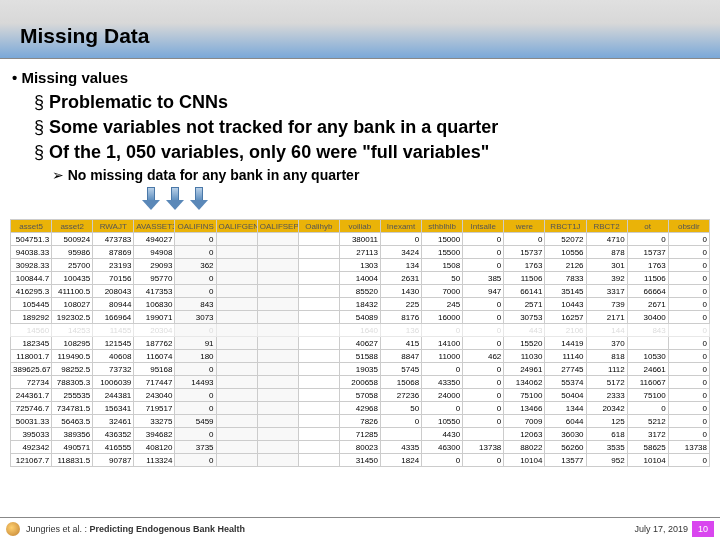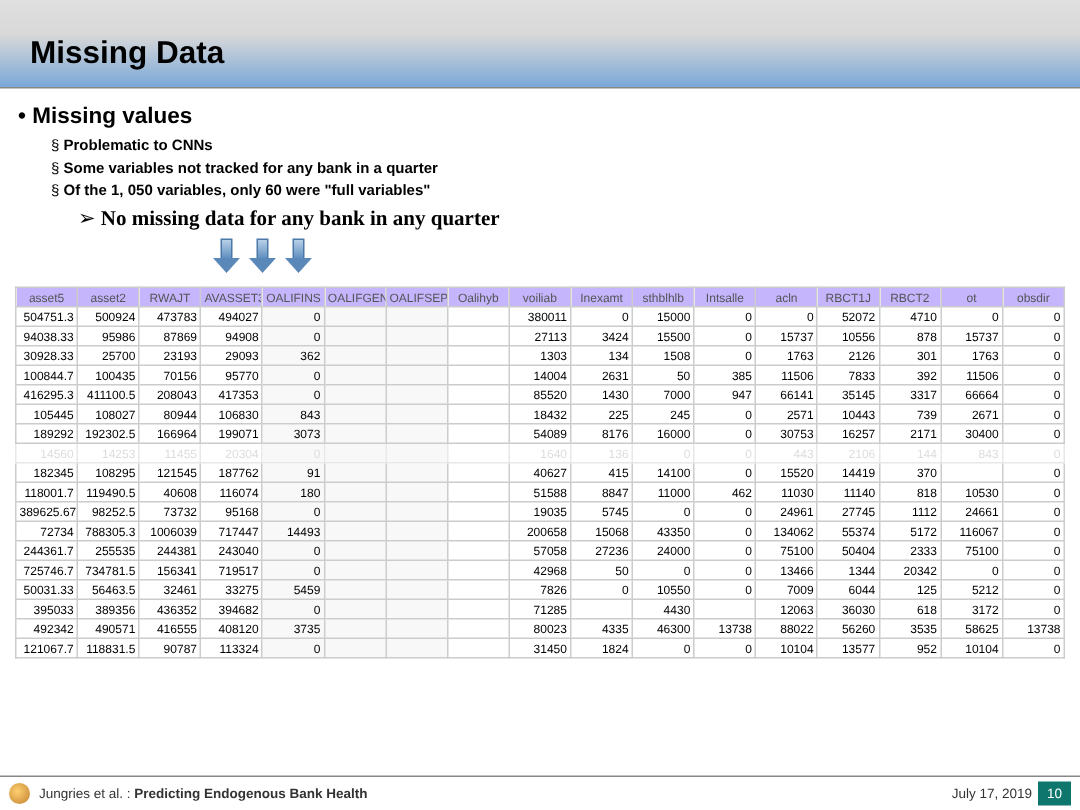--- a/index.html
+++ b/index.html
@@ -2,38 +2,38 @@
 <html><head>
 <meta charset="utf-8">
 <style>
   * { margin: 0; padding: 0; box-sizing: border-box; }
   body { width: 720px; height: 540px; font-family: Arial, sans-serif; background: #fff; position: relative; overflow: hidden; }
   .title-bar { background: linear-gradient(to bottom, #e0e0e0 0%, #d8d8d8 40%, #7aa8d8 100%); padding: 24px 20px 10px; border-bottom: 1px solid #888; }
   .title-bar h1 { font-size: 21px; font-weight: bold; color: #000; }
   .content { padding: 10px 12px 4px; }
   .bullet-main { font-size: 15px; font-weight: bold; margin-bottom: 6px; }
   .bullet-main::before { content: "• "; }
-  .bullet-sub { font-size: 10px; font-weight: bold; margin-left: 22px; margin-bottom: 4px; }
+  .bullet-sub { font-size: 18px; font-weight: bold; margin-left: 22px; margin-bottom: 4px; }
   .bullet-sub::before { content: "§ "; font-weight: normal; }
-  .bullet-arrow { font-size: 14px; font-weight: bold; margin-left: 40px; margin-bottom: 4px; font-family: Liberation Serif, serif; }
+  .bullet-arrow { font-size: 14px; font-weight: bold; margin-left: 40px; margin-bottom: 4px; }
   .bullet-arrow::before { content: "➢ "; font-weight: normal; }
   .arrows { display: flex; gap: 6px; margin-left: 130px; margin-top: 2px; margin-bottom: 4px; }
   .arrow-down { width: 18px; height: 24px; position: relative; }
   .arrow-down .stem { position: absolute; top: 0; left: 5px; width: 8px; height: 14px; background: linear-gradient(to bottom, #b8d0e8, #6090c0); border: 1px solid #4a78a8; }
   .arrow-down .head { position: absolute; top: 13px; left: 0; width: 0; height: 0; border-left: 9px solid transparent; border-right: 9px solid transparent; border-top: 10px solid #5a88b8; }
   .table-wrap { padding: 0 10px; font-size: 8px; }
   table { border-collapse: collapse; width: 100%; table-layout: fixed; }
   th, td { border: 1px solid #ccc; padding: 1px 2px; text-align: right; font-size: 8px; overflow: hidden; white-space: nowrap; height: 13px; }
-  th { background: #c4b5fd; text-align: center; font-weight: normal; color: #555; }
+  th { background: #eab308; text-align: center; font-weight: normal; color: #555; }
   .footer { position: absolute; bottom: 0; left: 0; right: 0; height: 20px; background: #fff; border-top: 1px solid #888; display: flex; align-items: center; padding: 11px 6px; font-size: 9px; margin-top: 48px; }
   .footer-icon { width: 14px; height: 14px; border-radius: 50%; background: radial-gradient(circle at 40% 40%, #ffd070, #c08030); margin-right: 6px; }
   .footer-text { flex: 1; color: #333; }
   .footer-text .bold { font-weight: bold; }
   .footer-date { color: #333; margin-right: 4px; }
-  .footer-page { background: #0f766e; color: #fff; padding: 3px 6px; font-size: 9px; }
+  .footer-page { background: #d946ef; color: #fff; padding: 3px 6px; font-size: 9px; }
   tbody tr:nth-child(8) td { color: #ddd; border-color: #e8e8e8; }
   .col-greyed td:nth-child(5), .col-greyed td:nth-child(6), .col-greyed td:nth-child(7) { background: #f8f8f8; }
 </style>
 </head>
 <body>
 
 <div class="title-bar">
   <h1>Missing Data</h1>
 </div>
 
@@ -68,21 +68,21 @@
           <th>RWAJT</th>
           <th>AVASSET3</th>
           <th>OALIFINS</th>
           <th>OALIFGEN</th>
           <th>OALIFSEP</th>
           <th>Oalihyb</th>
           <th>voiliab</th>
           <th>Inexamt</th>
           <th>sthblhlb</th>
           <th>Intsalle</th>
-          <th>acln</th>
+          <th>were</th>
           <th>RBCT1J</th>
           <th>RBCT2</th>
           <th>ot</th>
           <th>obsdir</th>
         </tr>
       </thead>
     <tbody id="tbody">
         <tr class="col-greyed">
           <td>504751.3</td>
           <td>500924</td>

